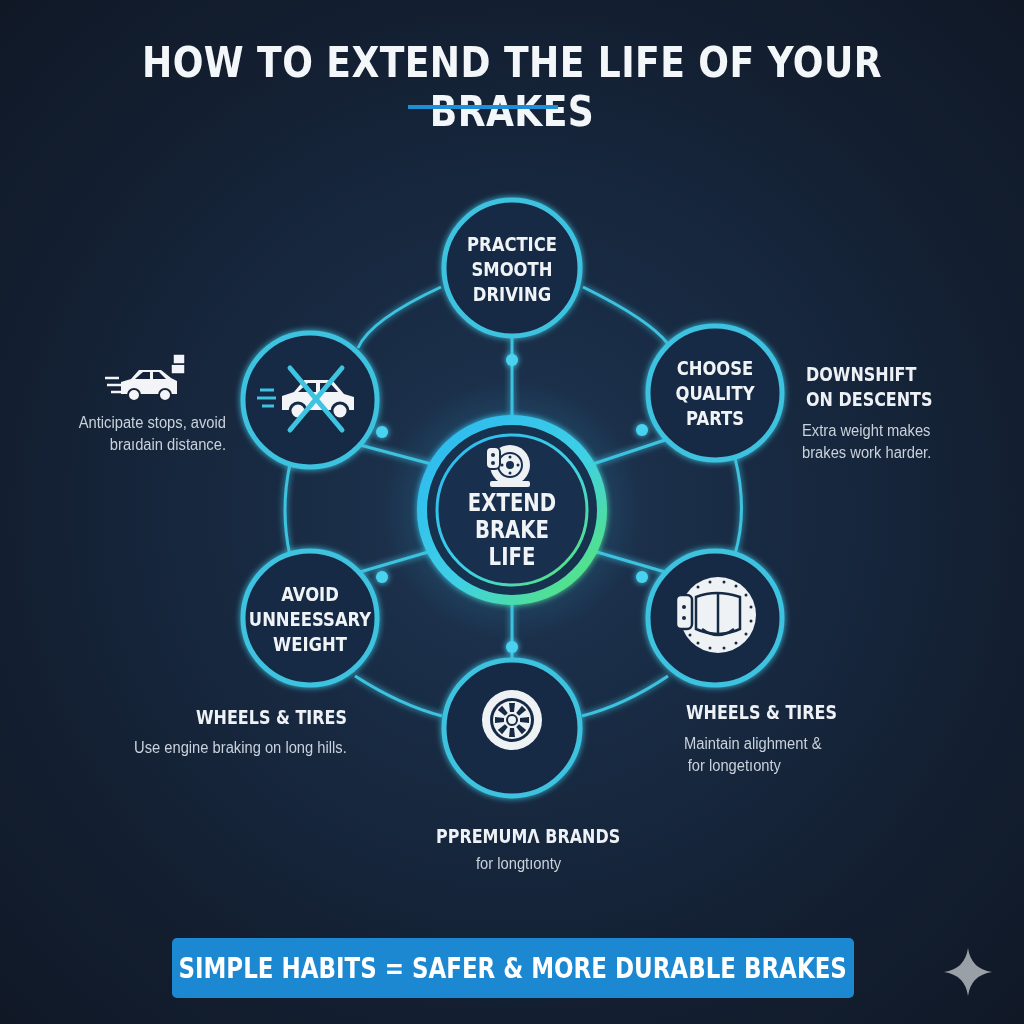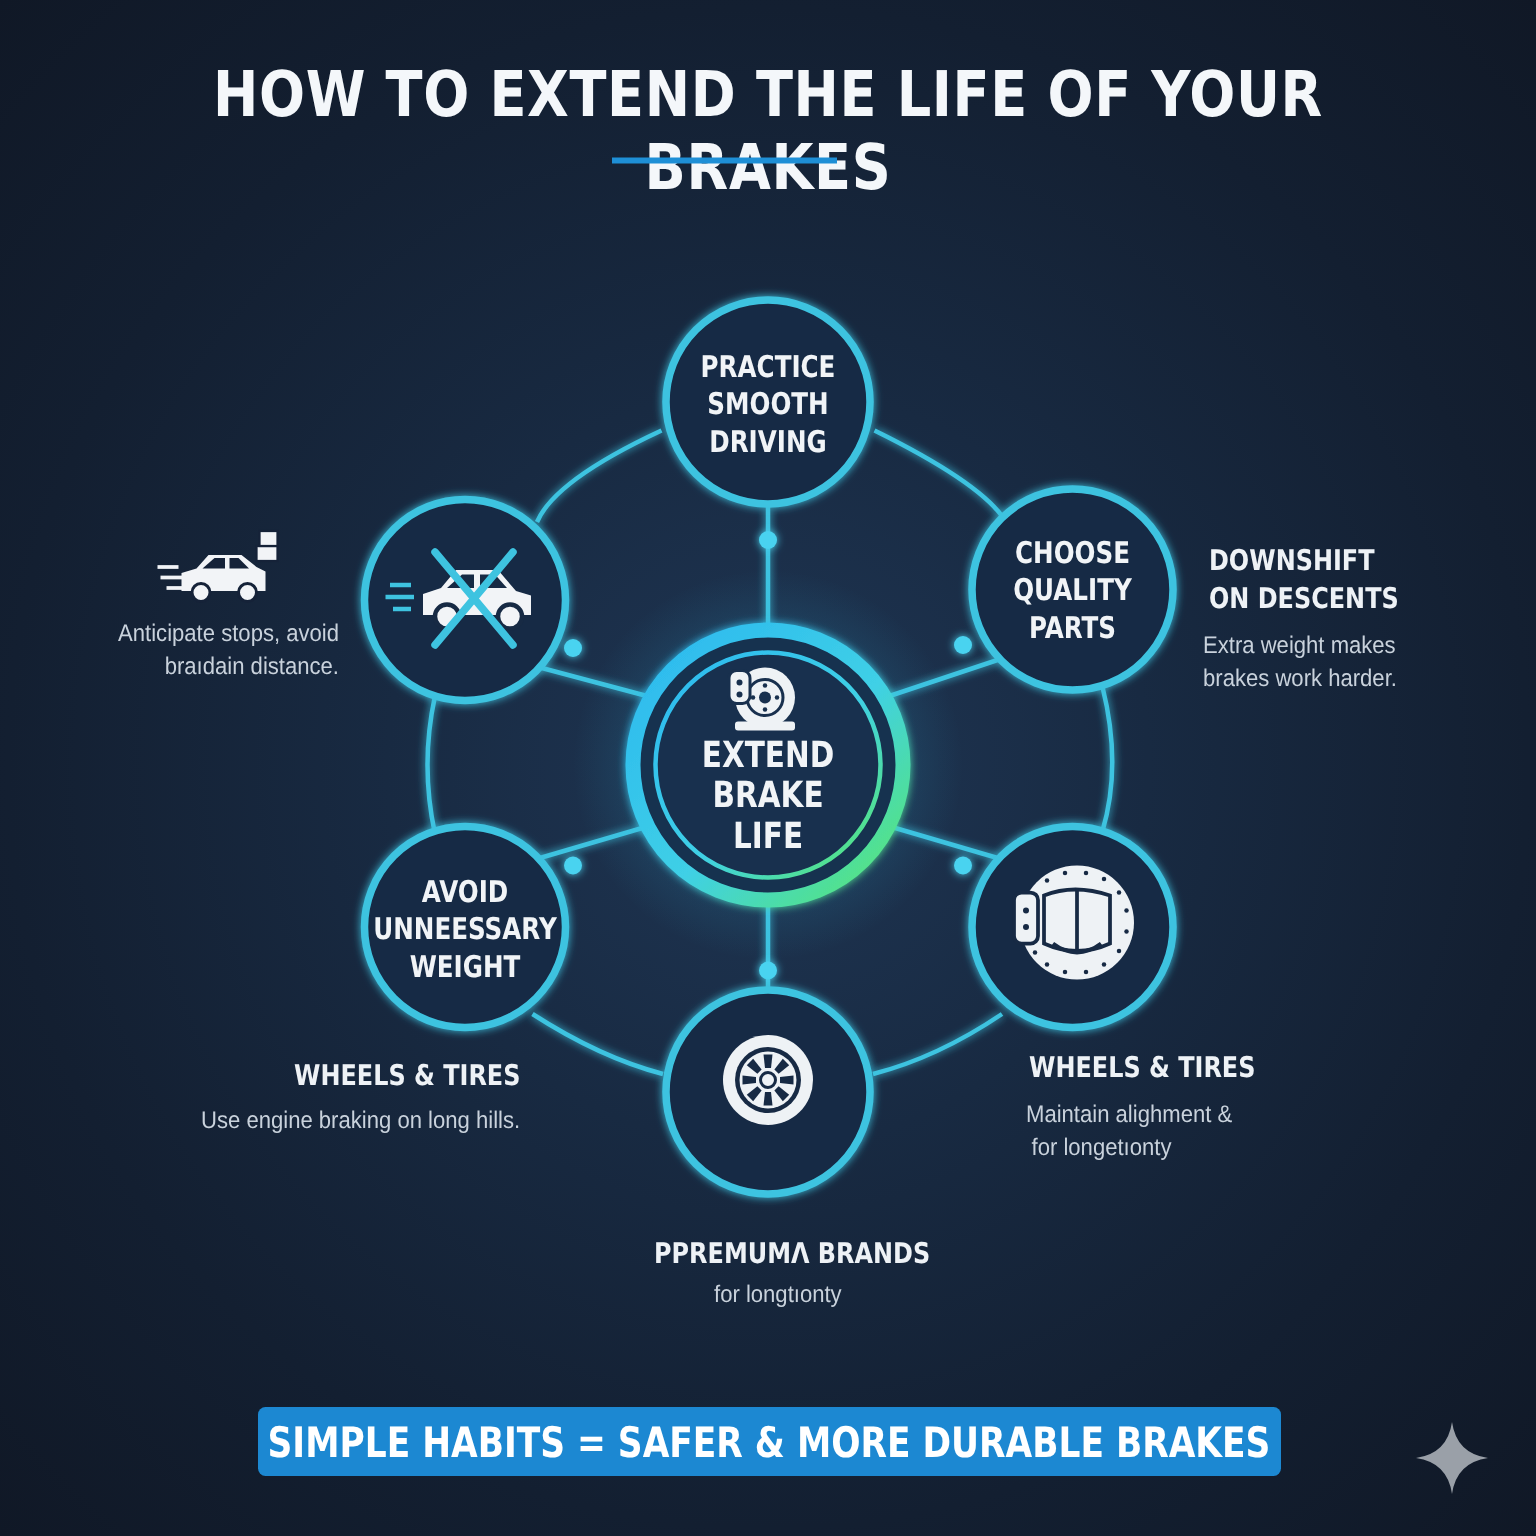--- a/index.html
+++ b/index.html
@@ -27,21 +27,21 @@
   .side-title {
     position:absolute; font-family:"DejaVu Sans", sans-serif; font-weight:bold;
     font-size:19px; color:#eef2f6; transform:scaleX(0.84); transform-origin:left top;
     line-height:25px; white-space:nowrap;
   }
   .side-desc {
     position:absolute; font-family:"Liberation Sans", sans-serif; font-size:16px;
     color:#c9d2dc; line-height:22px; white-space:nowrap; transform:scaleX(0.92);
   }
   .banner {
-    position:absolute; left:172px; top:938px; width:682px; height:46px;
+    position:absolute; left:172px; top:938px; width:682px; height:60px;
     background:#1c88d2; border-radius:5px;
     display:flex; align-items:center; justify-content:center;
   }
   .banner-text {
     font-family:"DejaVu Sans", sans-serif; font-weight:bold; font-size:28px; color:#fff;
     transform:scaleX(0.82); white-space:nowrap;
   }
   .sparkle { position:absolute; left:940px; top:944px; }
 </style>
 </head>

